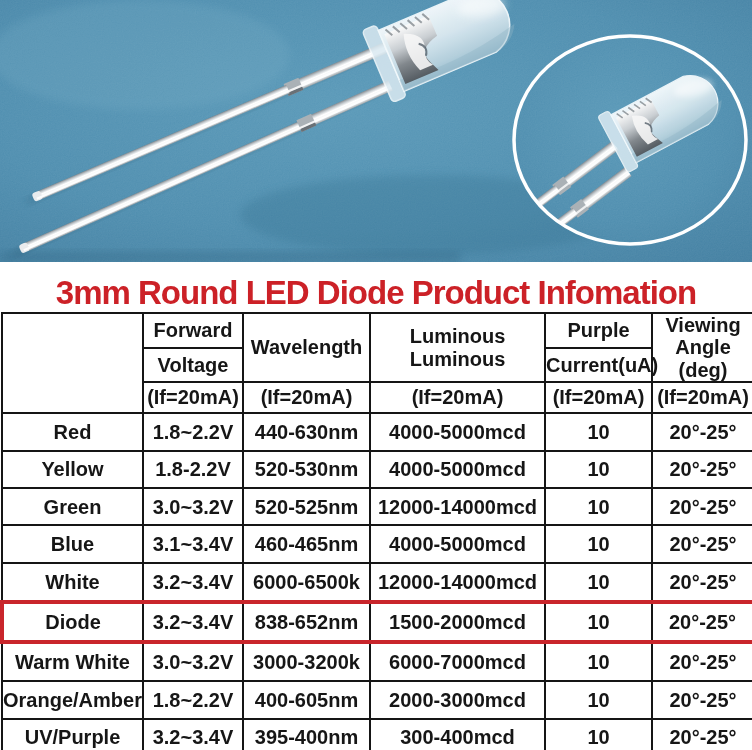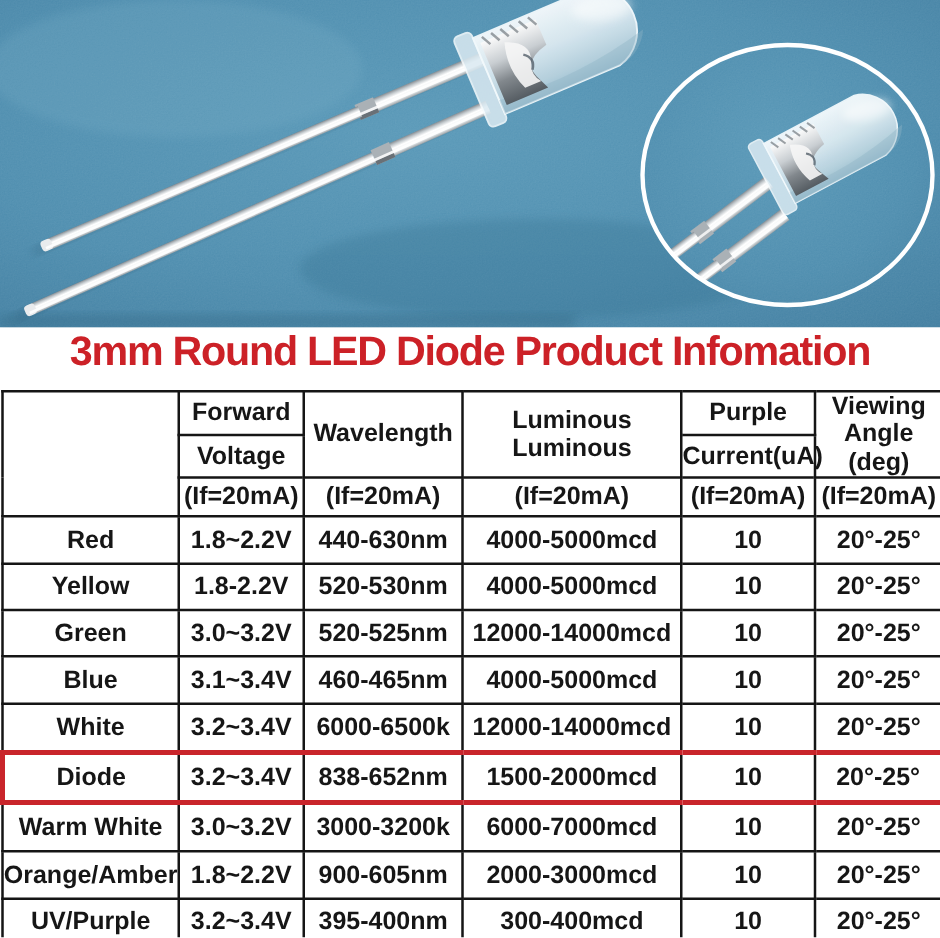--- a/index.html
+++ b/index.html
@@ -6,21 +6,21 @@
     --accent-red:#cc2127;
     --highlight-red:#c9252b;
     --table-border:#151515;
     --viewing-if-color:#523638;
   }
   *{box-sizing:border-box;}
   body{margin:0;background:#ffffff;font-family:"Liberation Sans",sans-serif;}
   .page{width:752px;height:750px;position:relative;overflow:hidden;background:#fff;}
   .photo-wrap{width:752px;height:262px;overflow:hidden;}
   .photo-wrap svg{display:block;}
-  .titlebar{height:50px;display:flex;align-items:flex-start;justify-content:center;background:#ffffff;}
+  .titlebar{height:50px;display:flex;align-items:flex-end;justify-content:center;background:#ffffff;}
   .titlebar h1{
     margin:0;font-size:33px;font-weight:bold;color:var(--accent-red,#cc2127);
     letter-spacing:-1px;font-family:"Liberation Sans",sans-serif;
   }
   table.spec{
     border-collapse:collapse;table-layout:fixed;width:752px;height:438px;
     font-family:"Liberation Sans",sans-serif;
   }
   table.spec th,table.spec td{
     border:2px solid var(--table-border,#151515);
@@ -237,21 +237,21 @@
       <th>Warm White</th>
       <td>3.0~3.2V</td>
       <td>3000-3200k</td>
       <td>6000-7000mcd</td>
       <td>10</td>
       <td>20°-25°</td>
     </tr>
         <tr>
       <th>Orange/Amber</th>
       <td>1.8~2.2V</td>
-      <td>900-605nm</td>
+      <td>400-605nm</td>
       <td>2000-3000mcd</td>
       <td>10</td>
       <td>20°-25°</td>
     </tr>
         <tr>
       <th>UV/Purple</th>
       <td>3.2~3.4V</td>
       <td>395-400nm</td>
       <td>300-400mcd</td>
       <td>10</td>

